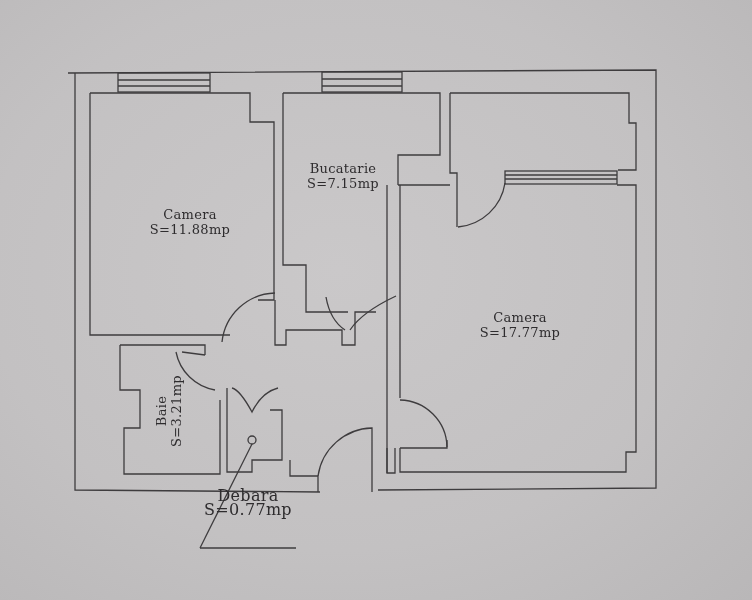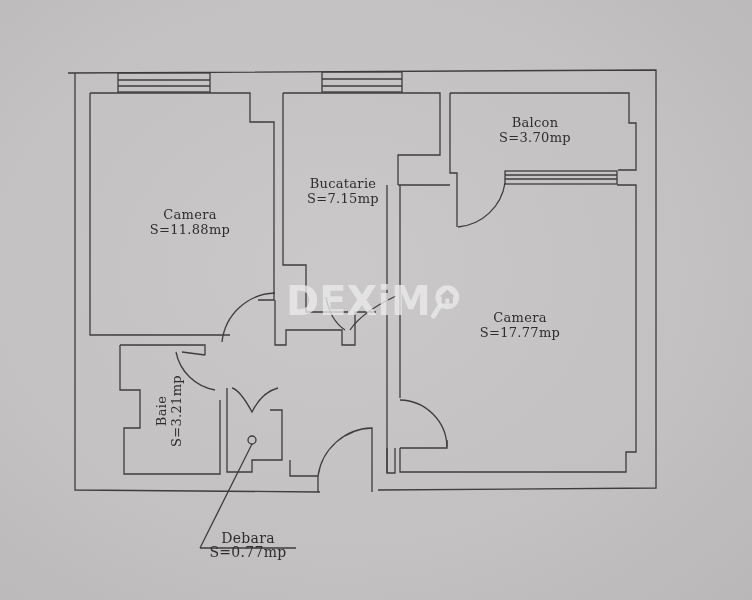--- a/index.html
+++ b/index.html
@@ -92,50 +92,35 @@
     <circle cx="252" cy="440" r="4"></circle>
     <line x1="252" y1="444" x2="200" y2="548"></line>
     <line x1="200" y1="548" x2="296" y2="548"></line>
   </svg>
 
   <div class="lbl" style="left:130px; top:207px; width:120px;">
     <span class="name">Camera</span>
     <span class="area">S=11.88mp</span>
   </div>
 
-  <div class="lbl" style="left:288px; top:176px; width:110px;">
+  <div class="lbl" style="left:288px; top:161px; width:110px;">
     <span class="name">Bucatarie</span>
     <span class="area">S=7.15mp</span>
   </div>
 
-  <div class="lbl" style="left:480px; top:115px; width:110px;">
-    <span class="name">Balcon</span>
-    <span class="area">S=3.70mp</span>
-  </div>
 
   <div class="lbl" style="left:460px; top:310px; width:120px;">
     <span class="name">Camera</span>
     <span class="area">S=17.77mp</span>
   </div>
 
 
   <div class="lbl lbl-rot" style="left:124px; top:396px; width:90px;">
     <span class="name">Baie</span>
     <span class="area">S=3.21mp</span>
   </div>
 
-  <div class="lbl" style="left:200px; top:531px; width:96px; font-size:14px; line-height:14px;">
+  <div class="lbl" style="left:200px; top:489px; width:96px; font-size:16px; line-height:14px;">
     <span class="name">Debara</span>
     <span class="area">S=0.77mp</span>
   </div>
 
-  <div class="watermark">
-    <span class="wm-text">DEX</span>
-    <span class="wm-text">i</span>
-    <span class="wm-text">M</span>
-    <svg width="56" height="60" viewBox="0 0 56 60">
-      <circle cx="26" cy="24" r="19" fill="rgba(235,235,235,0.78)"></circle>
-      <line x1="14" y1="38" x2="4" y2="54" stroke="rgba(235,235,235,0.78)" stroke-width="8" stroke-linecap="round"></line>
-      <polygon points="26,12 14,23 17,23 17,34 35,34 35,23 38,23" fill="rgba(190,190,190,0.9)"></polygon>
-      <rect x="23" y="26" width="6" height="8" fill="rgba(235,235,235,0.78)"></rect>
-    </svg>
-  </div>
 </div>
 
 </body></html>

